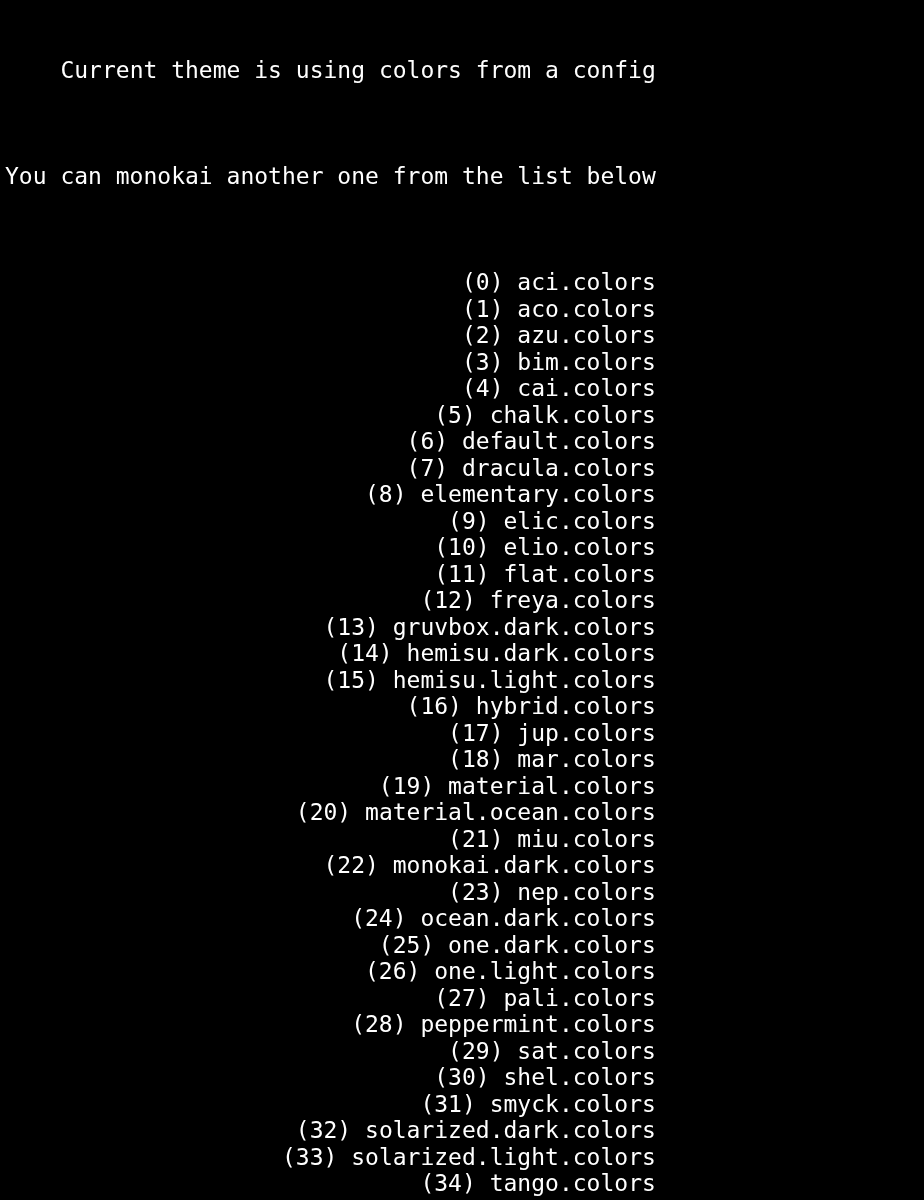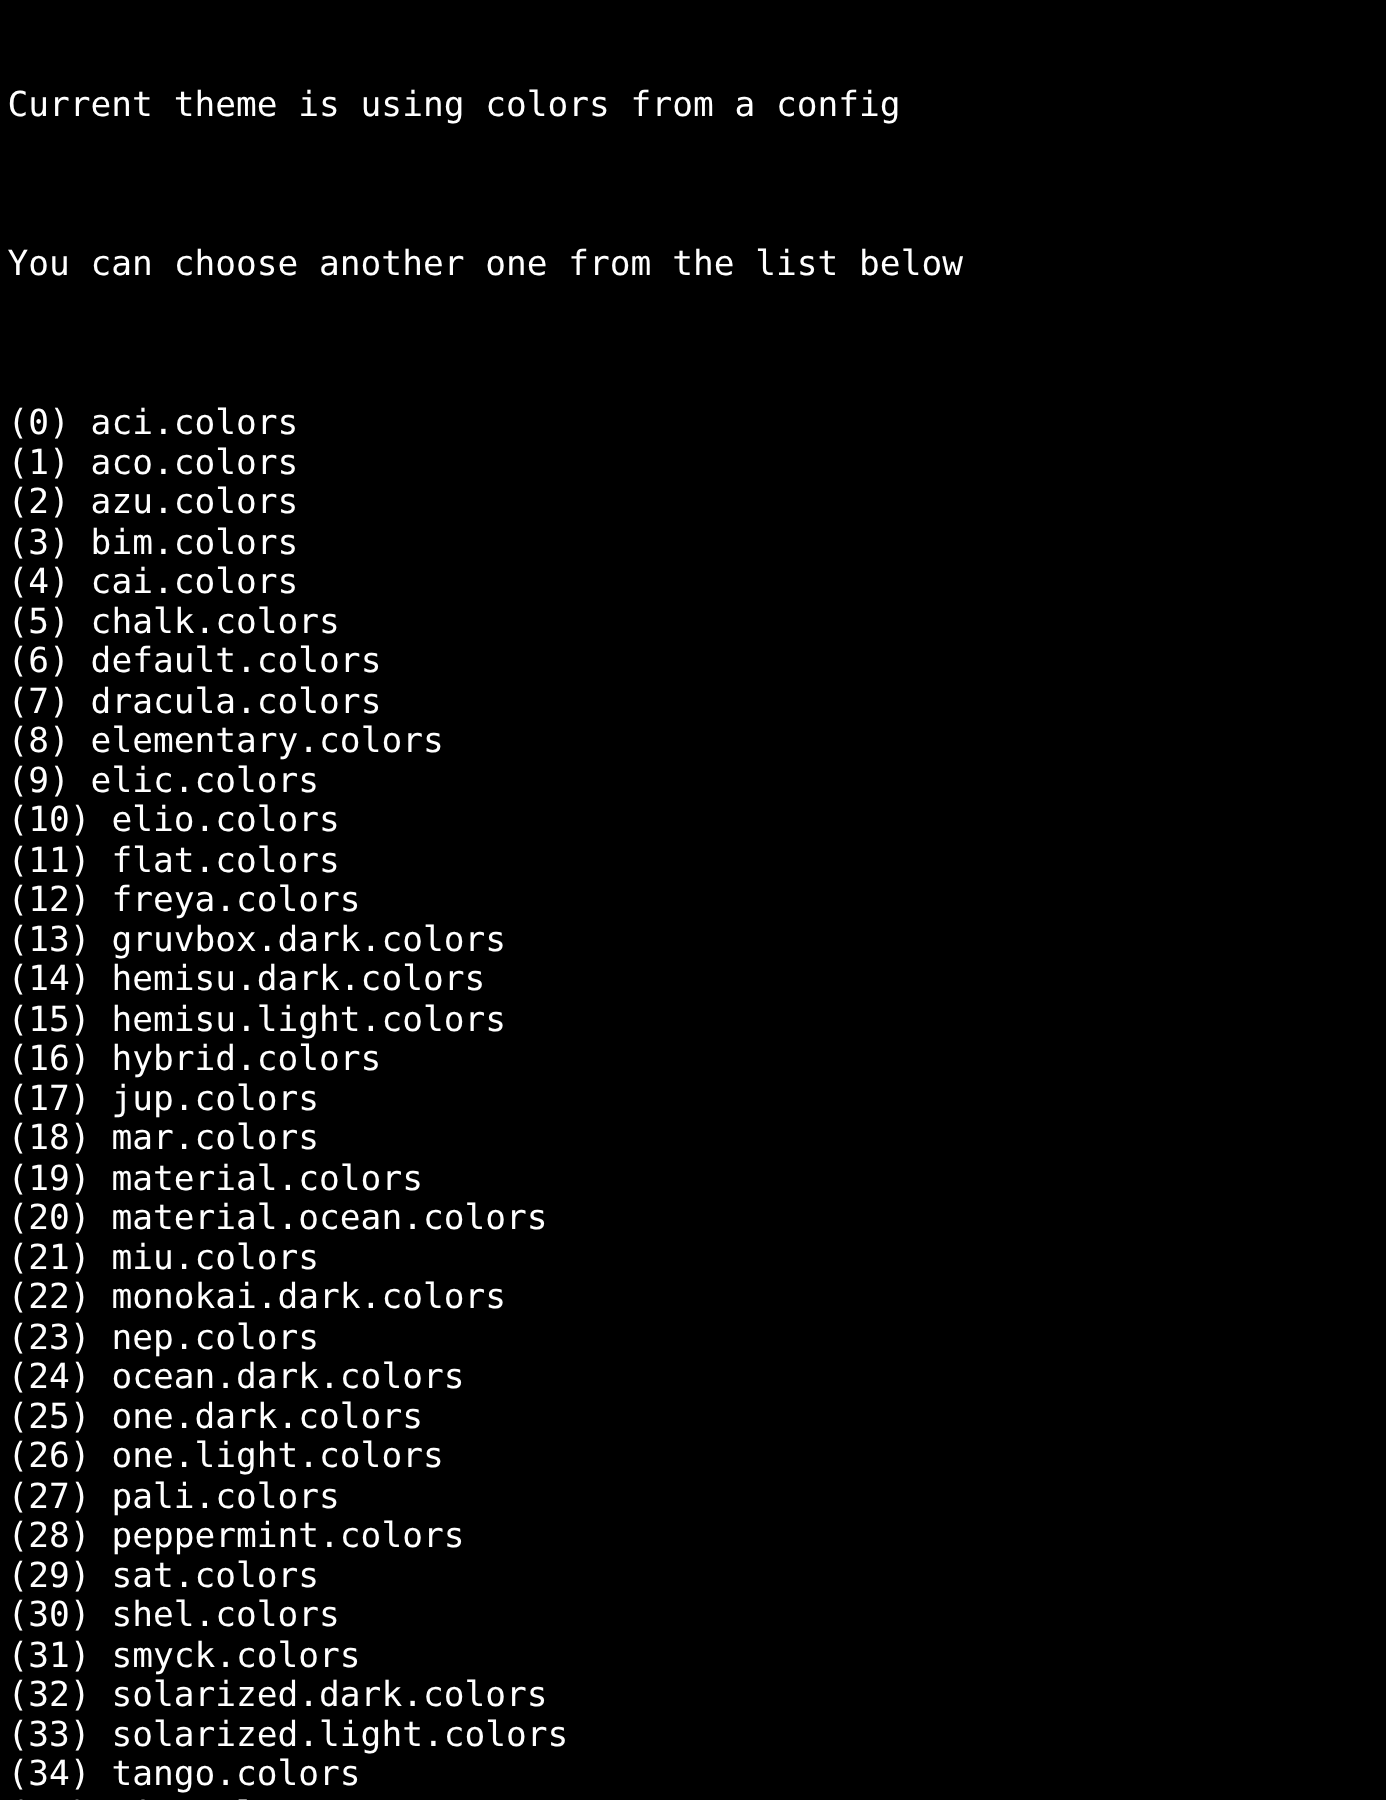--- a/index.html
+++ b/index.html
@@ -10,20 +10,21 @@
   #terminal {
     position: relative;
     width: 812px;
     height: 1200px;
     background: #000000;
     overflow: hidden;
     font-family: "DejaVu Sans Mono", monospace;
     font-size: 23px;
     line-height: 26.5px;
     color: #ffffff;
+    text-align: right;
     -webkit-font-smoothing: antialiased;
   }
   #screen {
     position: absolute;
     left: 5px;
     top: -22.5px;
     white-space: pre;
   }
   .line {
     height: 26.5px;
@@ -35,20 +36,20 @@
   }
 </style>
 </head>
 <body>
 
 <div id="terminal">
   <div id="screen">
 
     <div class="line clipped-line">Current theme is using colors from a config</div>
 
-    <div class="line">You can choose another one from the list below</div>
+    <div class="line">You can monokai another one from the list below</div>
 
     <div id="entry-list"><div class="line"><span>(0)</span> <span>aci.colors</span></div><div class="line"><span>(1)</span> <span>aco.colors</span></div><div class="line"><span>(2)</span> <span>azu.colors</span></div><div class="line"><span>(3)</span> <span>bim.colors</span></div><div class="line"><span>(4)</span> <span>cai.colors</span></div><div class="line"><span>(5)</span> <span>chalk.colors</span></div><div class="line"><span>(6)</span> <span>default.colors</span></div><div class="line"><span>(7)</span> <span>dracula.colors</span></div><div class="line"><span>(8)</span> <span>elementary.colors</span></div><div class="line"><span>(9)</span> <span>elic.colors</span></div><div class="line"><span>(10)</span> <span>elio.colors</span></div><div class="line"><span>(11)</span> <span>flat.colors</span></div><div class="line"><span>(12)</span> <span>freya.colors</span></div><div class="line"><span>(13)</span> <span>gruvbox.dark.colors</span></div><div class="line"><span>(14)</span> <span>hemisu.dark.colors</span></div><div class="line"><span>(15)</span> <span>hemisu.light.colors</span></div><div class="line"><span>(16)</span> <span>hybrid.colors</span></div><div class="line"><span>(17)</span> <span>jup.colors</span></div><div class="line"><span>(18)</span> <span>mar.colors</span></div><div class="line"><span>(19)</span> <span>material.colors</span></div><div class="line"><span>(20)</span> <span>material.ocean.colors</span></div><div class="line"><span>(21)</span> <span>miu.colors</span></div><div class="line"><span>(22)</span> <span>monokai.dark.colors</span></div><div class="line"><span>(23)</span> <span>nep.colors</span></div><div class="line"><span>(24)</span> <span>ocean.dark.colors</span></div><div class="line"><span>(25)</span> <span>one.dark.colors</span></div><div class="line"><span>(26)</span> <span>one.light.colors</span></div><div class="line"><span>(27)</span> <span>pali.colors</span></div><div class="line"><span>(28)</span> <span>peppermint.colors</span></div><div class="line"><span>(29)</span> <span>sat.colors</span></div><div class="line"><span>(30)</span> <span>shel.colors</span></div><div class="line"><span>(31)</span> <span>smyck.colors</span></div><div class="line"><span>(32)</span> <span>solarized.dark.colors</span></div><div class="line"><span>(33)</span> <span>solarized.light.colors</span></div><div class="line"><span>(34)</span> <span>tango.colors</span></div><div class="line"><span>(35)</span> <span>tin.colors</span></div></div>
 
     
 
   </div>
 </div>
 
 </body></html>

